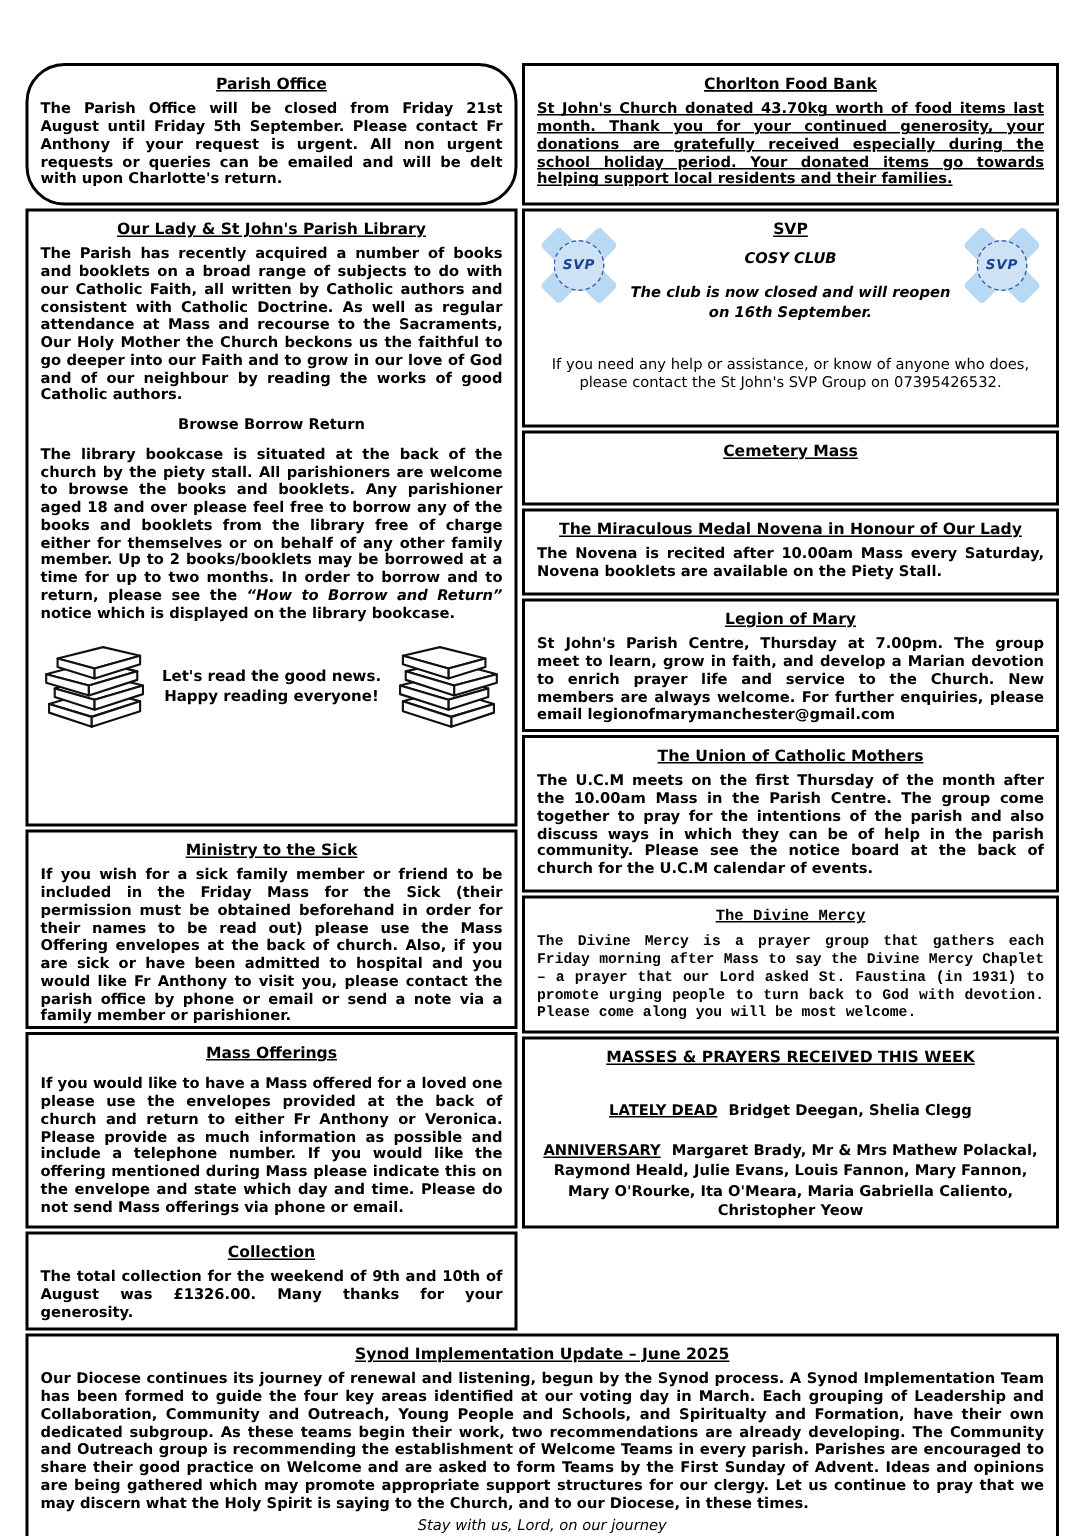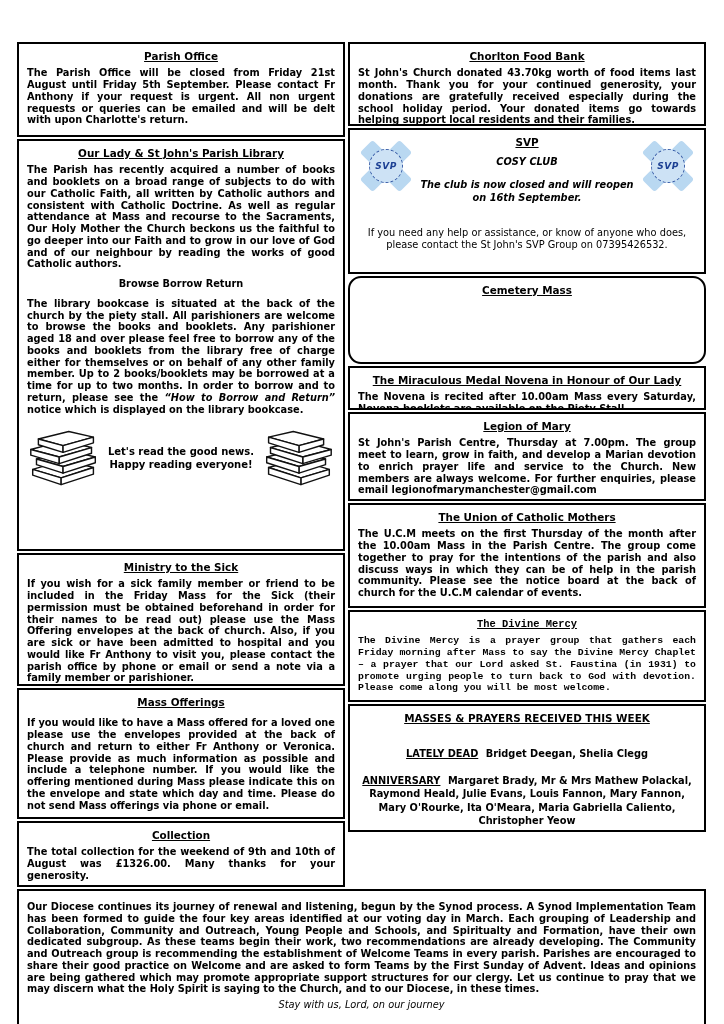--- a/index.html
+++ b/index.html
@@ -33,29 +33,29 @@
     font-size:10.4px; font-weight:700;
     margin:1px 0 3px; text-align:center;
     text-decoration:underline;
   }
   .box p { margin:5px 0 0; text-align:justify; }
   .center { text-align:center !important; }
   .ital { font-style:italic; }
   .u { text-decoration:underline; }
 
   
-  .h-parish   { height:95px; }
+  .h-parish   { height:95px;border-radius:26px; }
   .h-library  { height:412px; }
   .h-ministry { height:133px; }
   .h-massoff  { height:131px; }
   .h-collect  { height:66px; }
-  .h-foodbank { height:84px; }
+  .h-foodbank { height:95px;text-decoration:underline; }
   .h-svp      { height:146px; position:relative; }
-  .h-cemetery { height:88px;border-radius:13px; }
-  .h-novena   { height:44px; }
+  .h-cemetery { height:50px; }
+  .h-novena   { height:58px; }
   .h-legion   { height:89px; }
   .h-ucm      { height:105px; }
   .h-divine   { height:92px;font-family:Liberation Mono, monospace; }
   .h-masses   { height:128px; }
   .h-synod    { height:138px; margin-top:2px; }
 
   
   .books-row {
     display:flex; align-items:center; justify-content:space-between;
     margin-top:12px;
@@ -234,16 +234,17 @@
         <p class="masses-anniv">
           <span class="u label-gap">ANNIVERSARY</span>
           <span>Margaret Brady, Mr &amp; Mrs Mathew Polackal, Raymond Heald, Julie Evans, Louis Fannon, Mary Fannon, Mary O'Rourke, Ita O'Meara, Maria Gabriella Caliento, Christopher Yeow</span>
         </p>
       </div>
 
     </div>
   </div>
 
   <div class="box h-synod">
+    <h2>Synod Implementation Update – June 2025</h2>
     <p>Our Diocese continues its journey of renewal and listening, begun by the Synod process. A Synod Implementation Team has been formed to guide the four key areas identified at our voting day in March. Each grouping of Leadership and Collaboration, Community and Outreach, Young People and Schools, and Spiritualty and Formation, have their own dedicated subgroup. As these teams begin their work, two recommendations are already developing. The Community and Outreach group is recommending the establishment of Welcome Teams in every parish. Parishes are encouraged to share their good practice on Welcome and are asked to form Teams by the First Sunday of Advent. Ideas and opinions are being gathered which may promote appropriate support structures for our clergy. Let us continue to pray that we may discern what the Holy Spirit is saying to the Church, and to our Diocese, in these times.</p>
     <p class="synod-close">Stay with us, Lord, on our journey</p>
   </div>
 </div>
 
 </body></html>

